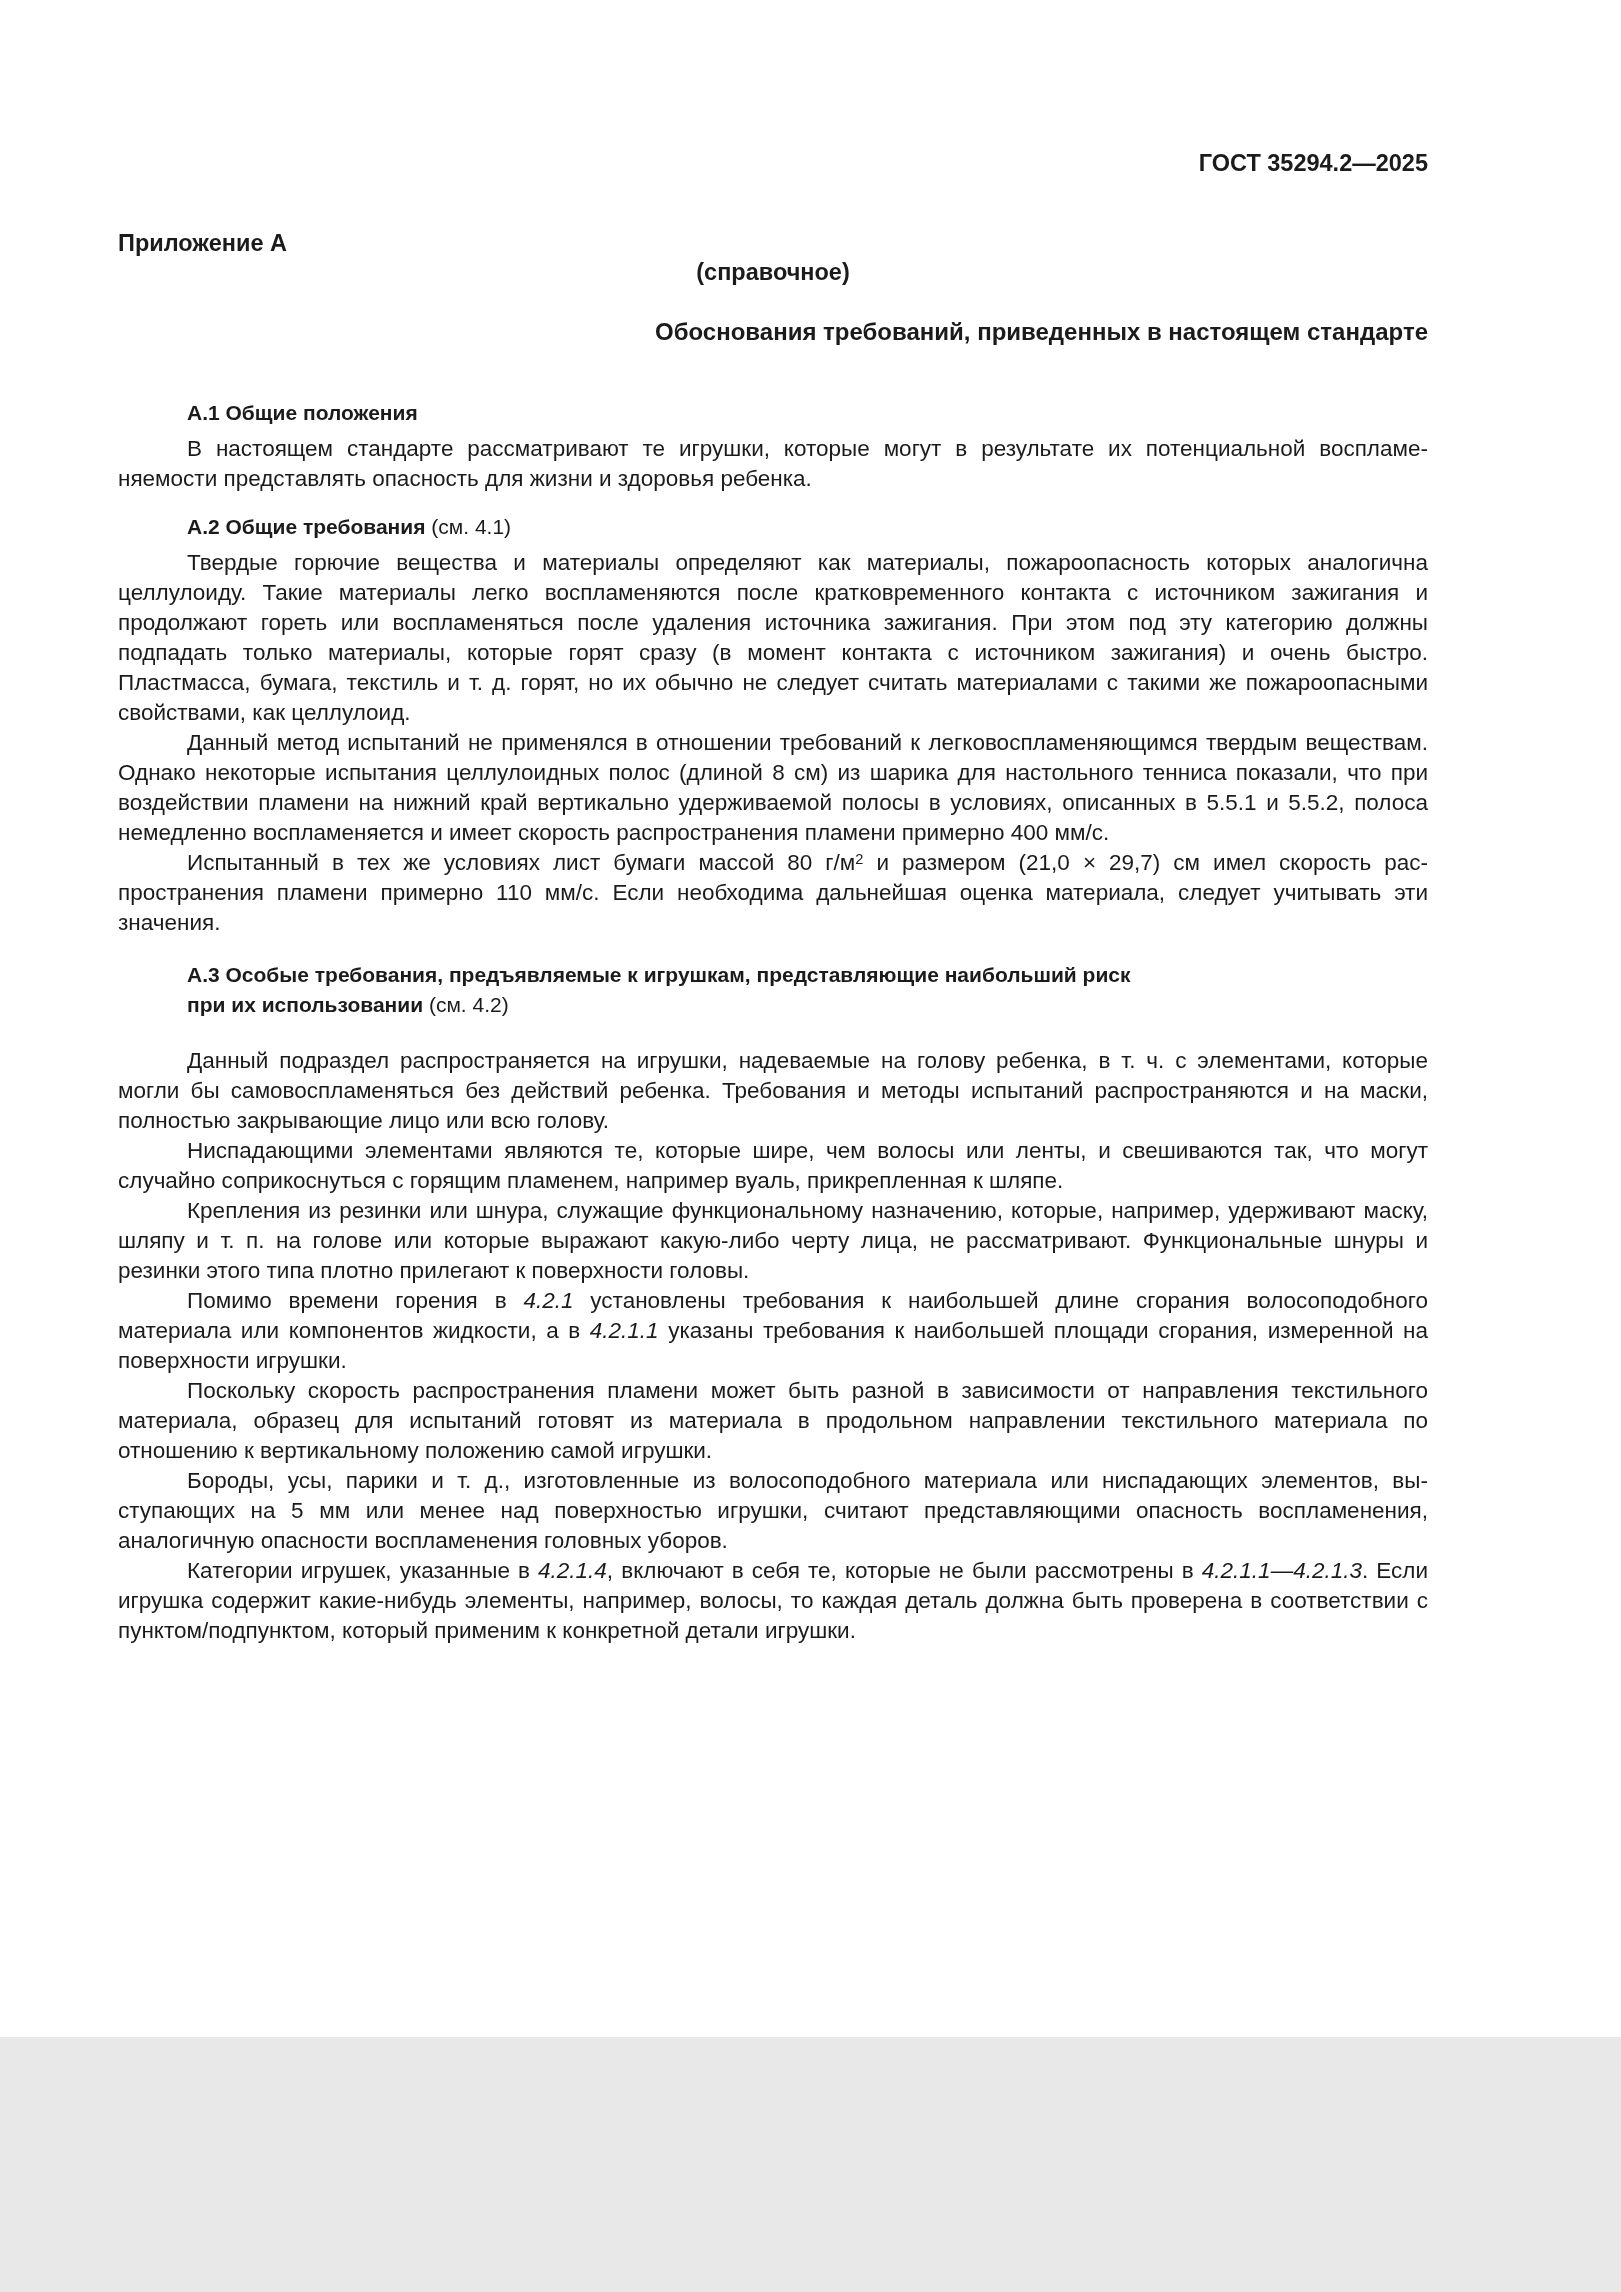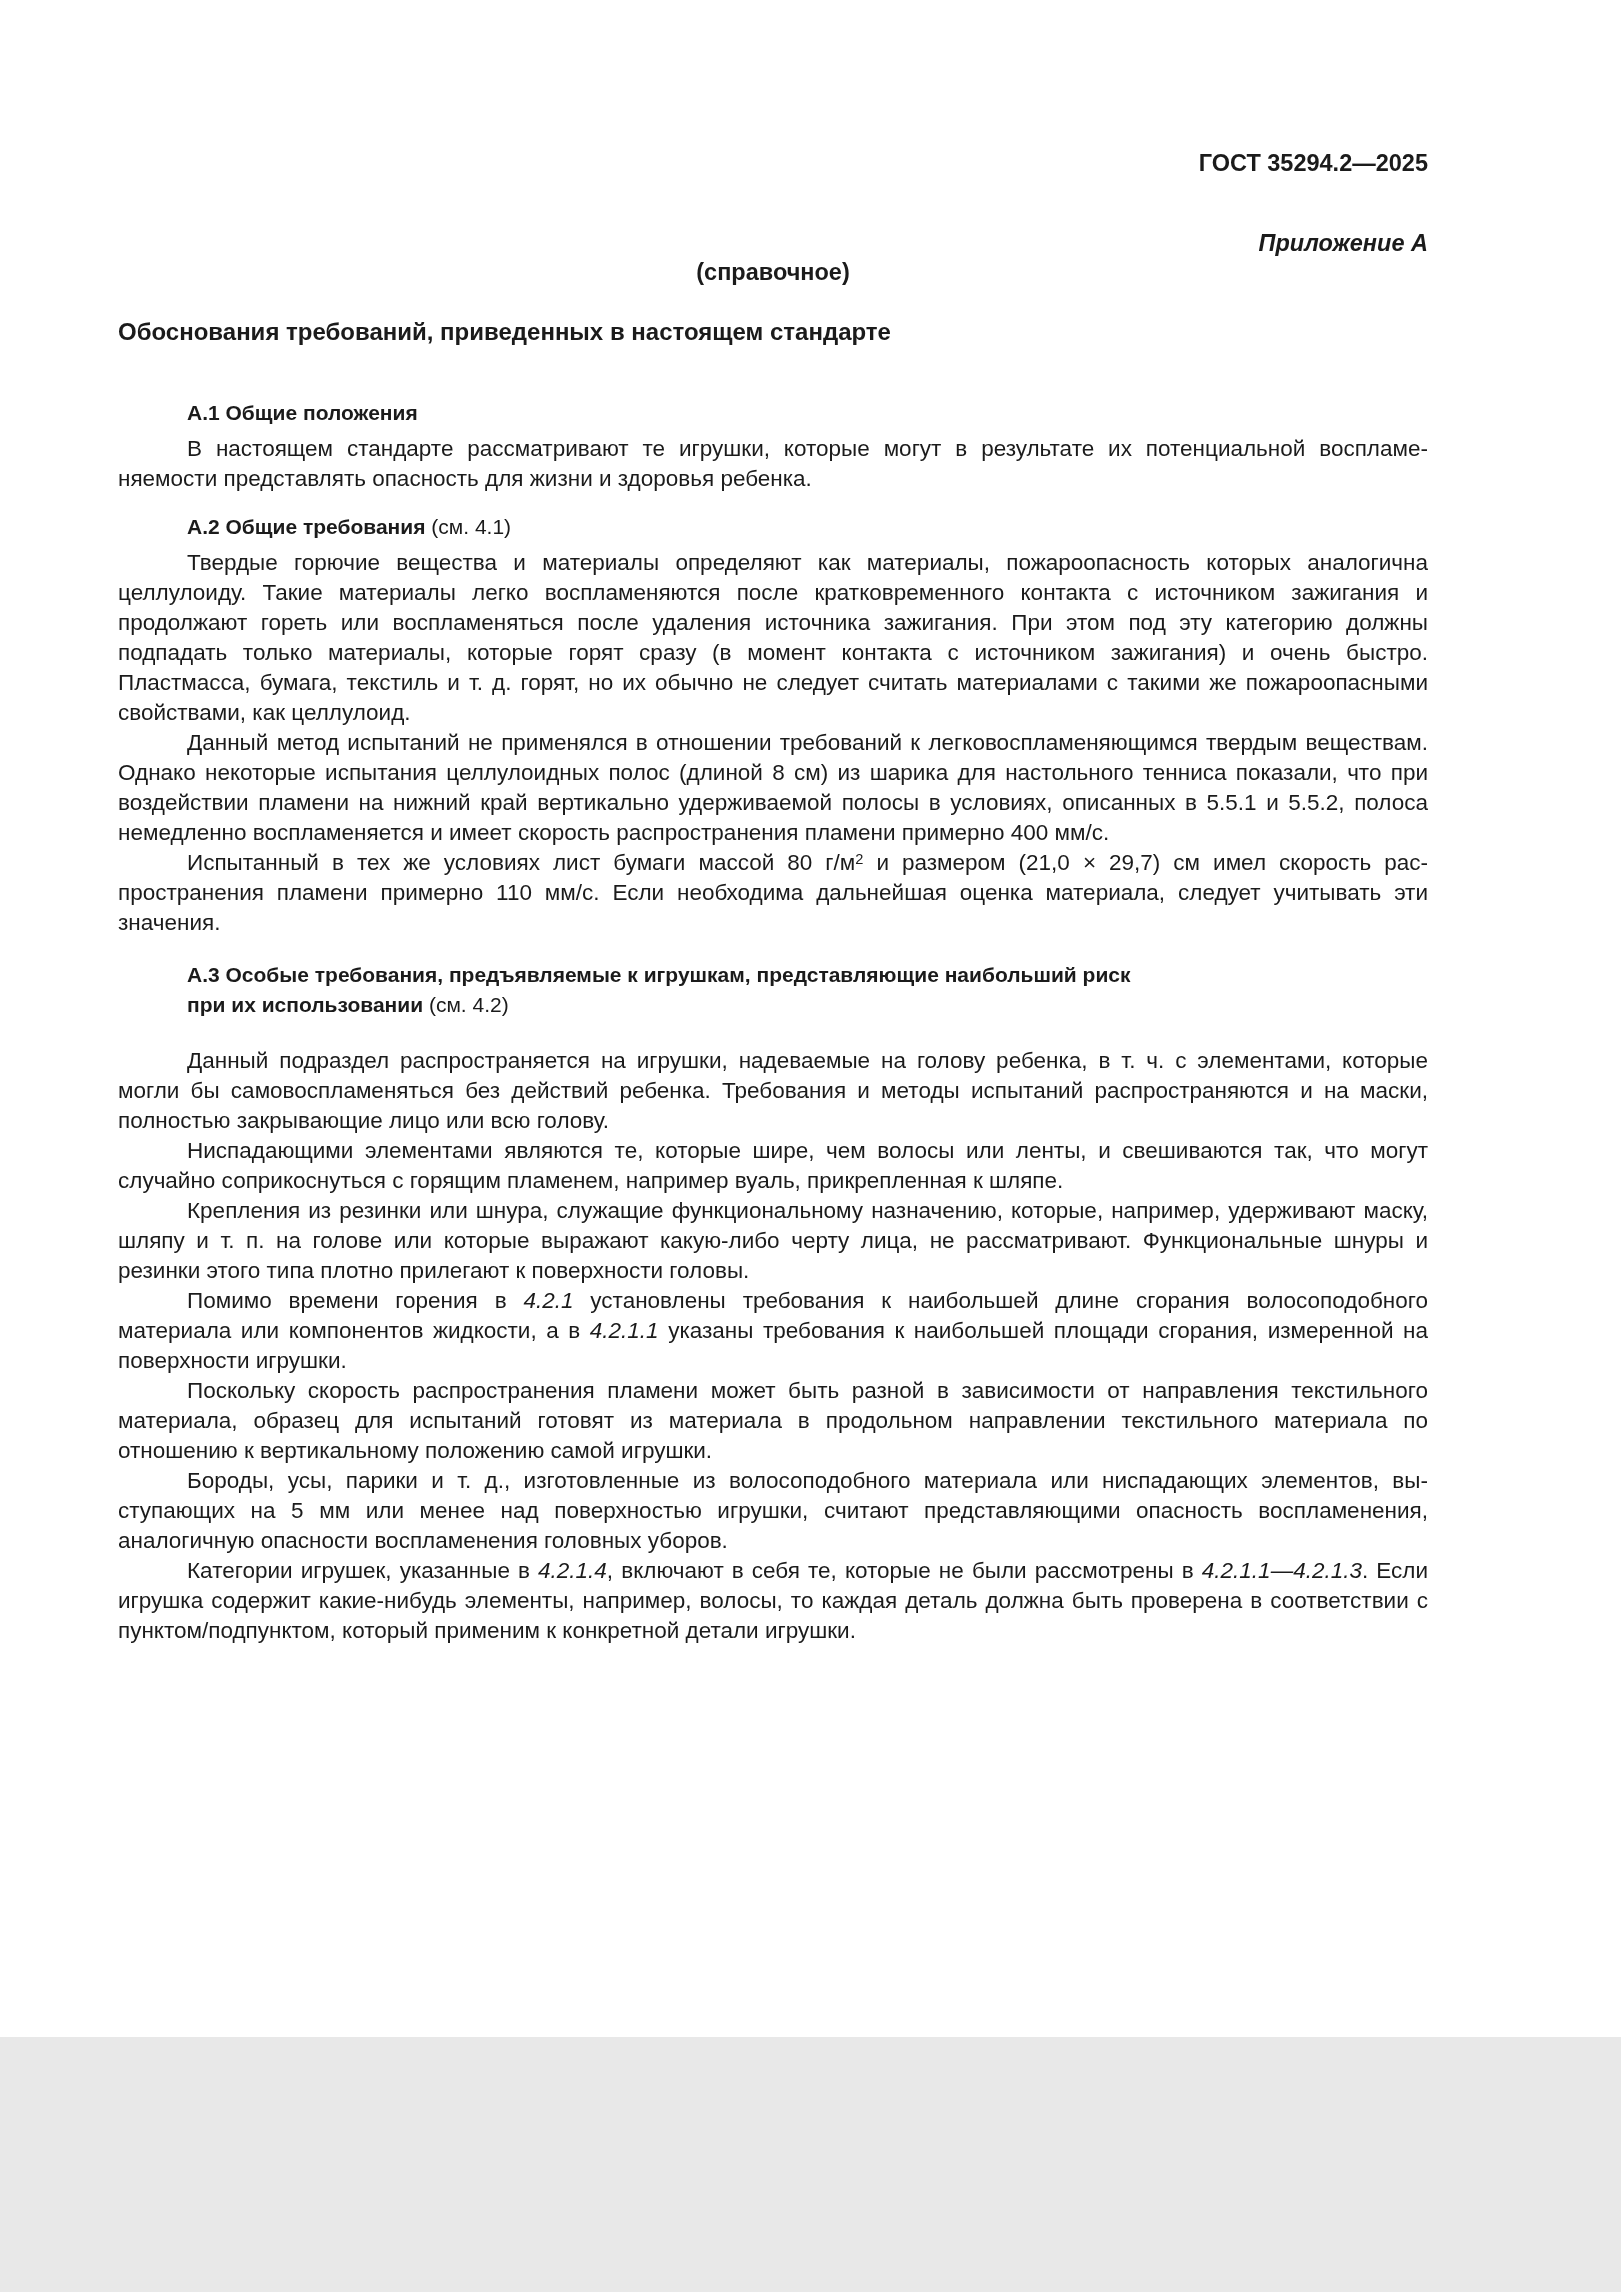--- a/index.html
+++ b/index.html
@@ -25,35 +25,34 @@
   }
   .doc-code {
     padding-top: 149px;
     text-align: right;
     font-weight: 700;
     font-size: 23.5px;
     line-height: 29px;
   }
   .annex-label {
     margin-top: 51px;
-    text-align: right;
+    text-align: left;
     font-weight: 700;
     font-size: 23.5px;
     line-height: 29px;
-    font-style: italic;
   }
   .annex-kind {
     text-align: center;
     font-weight: 700;
     font-size: 23.5px;
     line-height: 29px;
   }
   .main-title {
     margin-top: 30px;
-    text-align: left;
+    text-align: right;
     font-weight: 700;
     font-size: 24px;
     line-height: 30px;
   }
   .section-heading {
     margin: 18.6px 0 5.9px 69px;
     font-size: 21px;
     line-height: 30px;
     font-weight: 400;
   }

